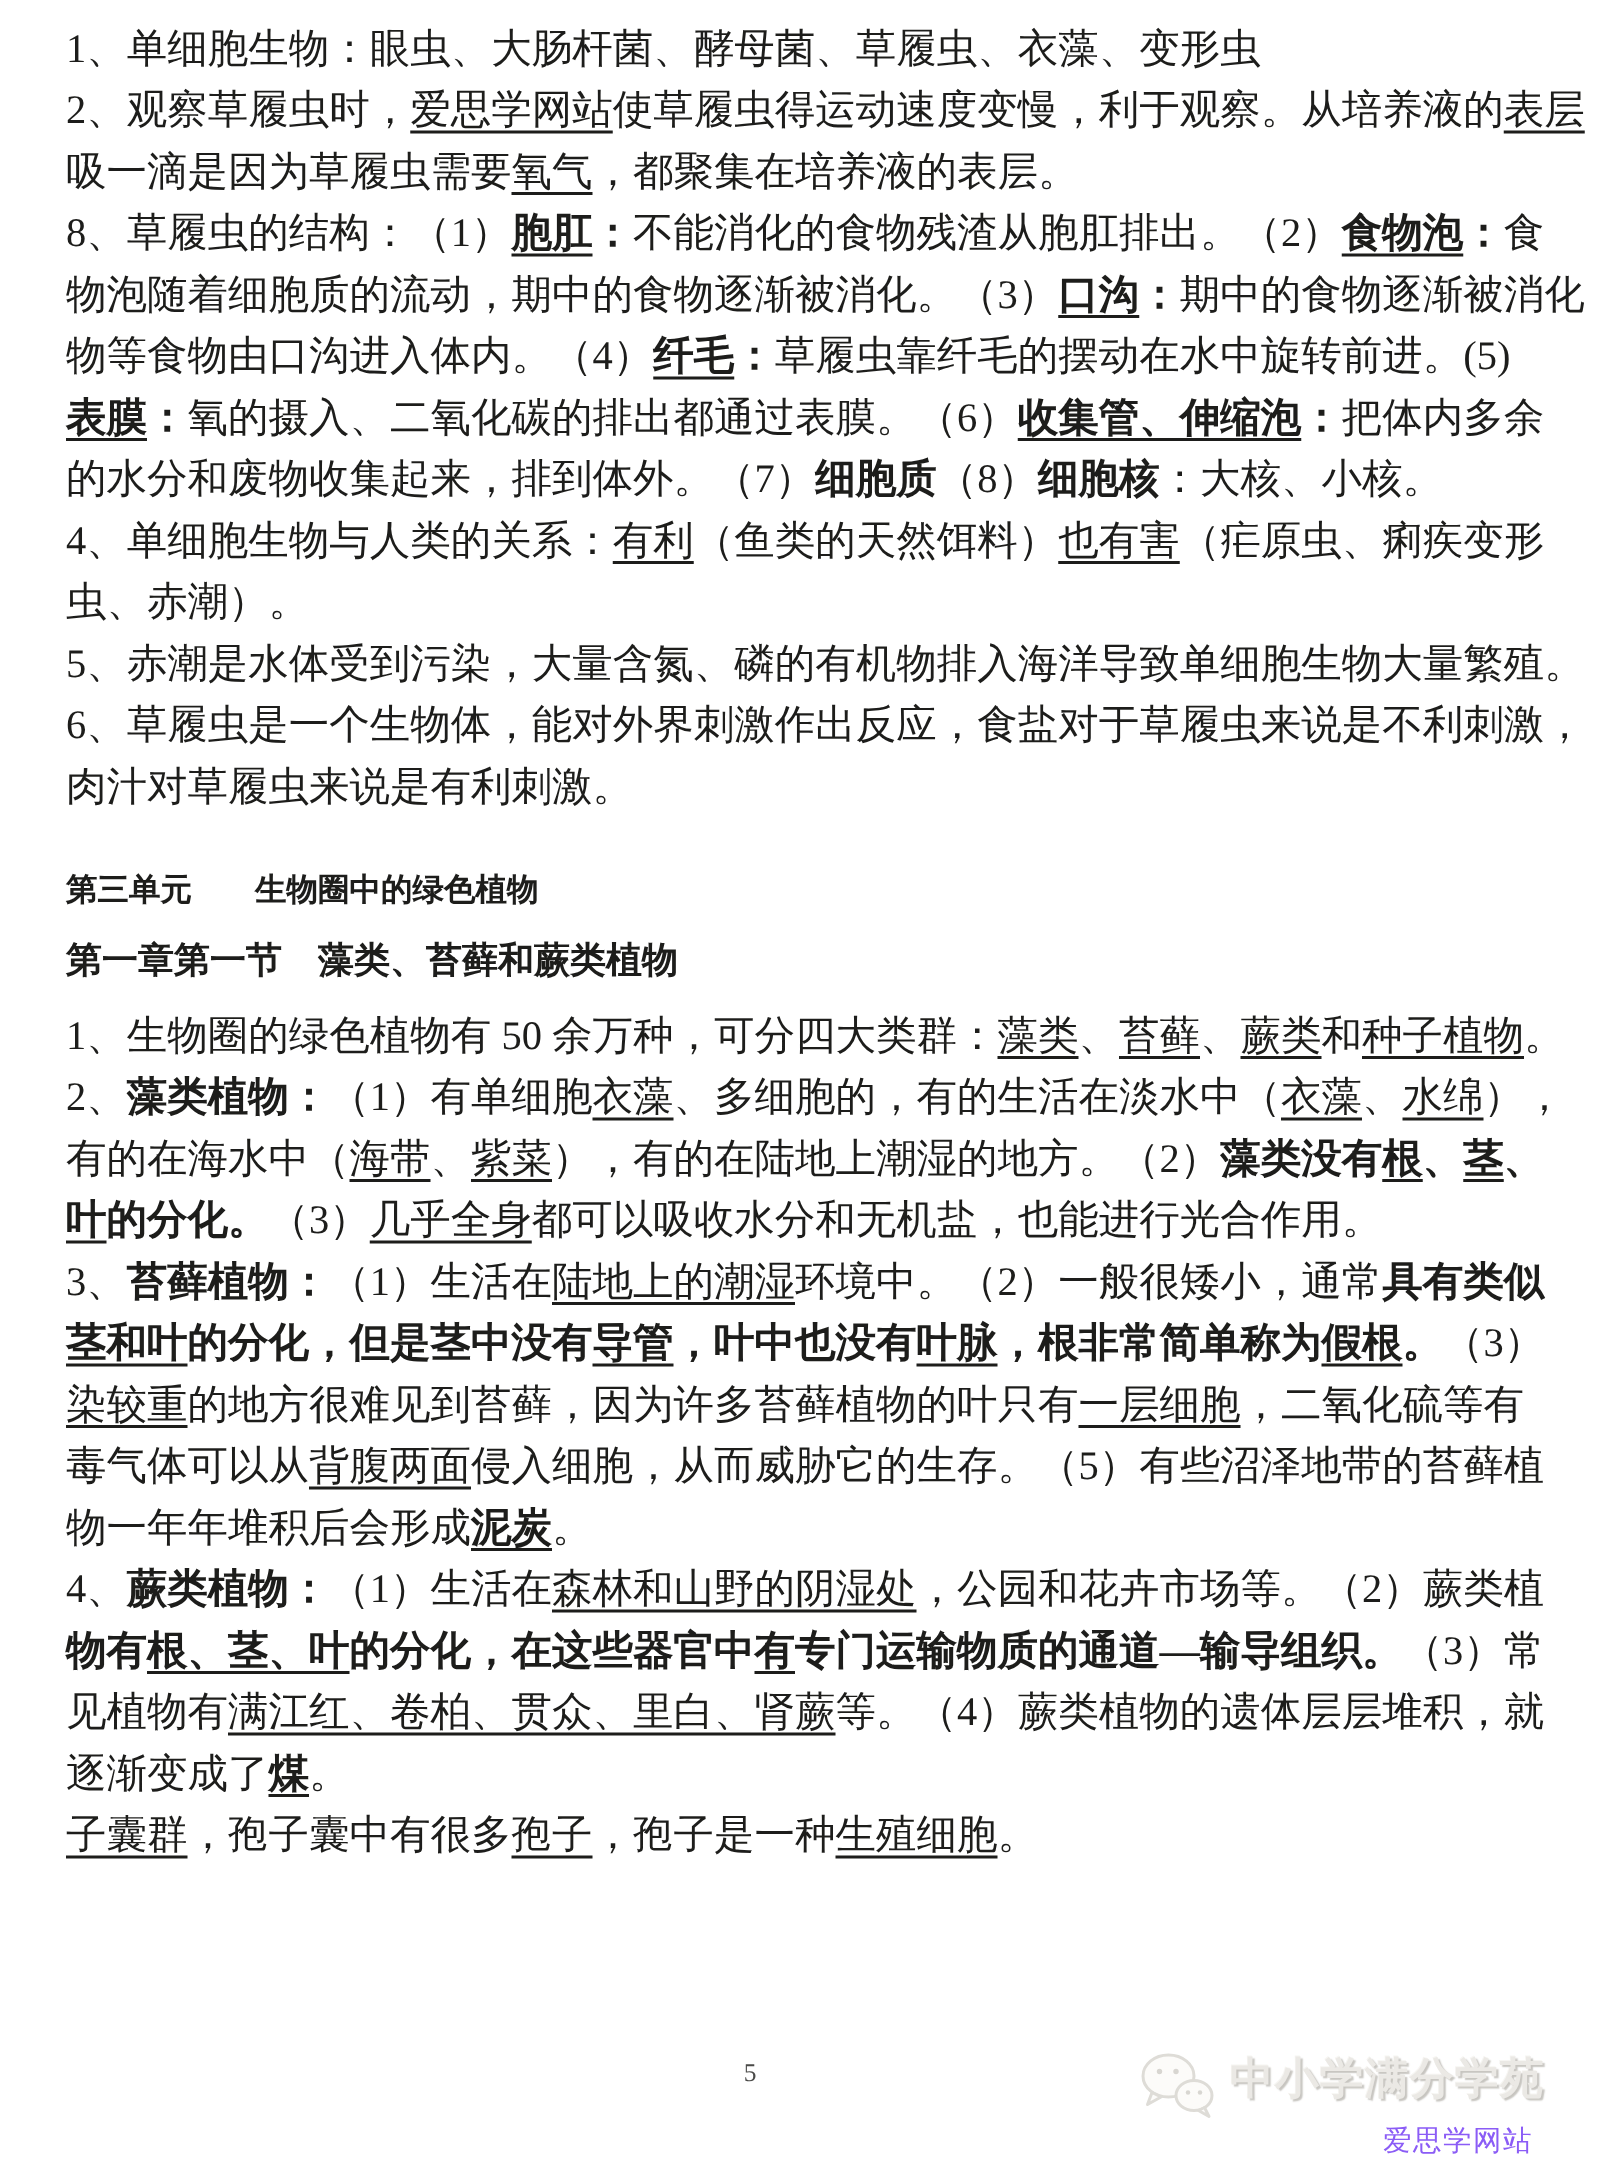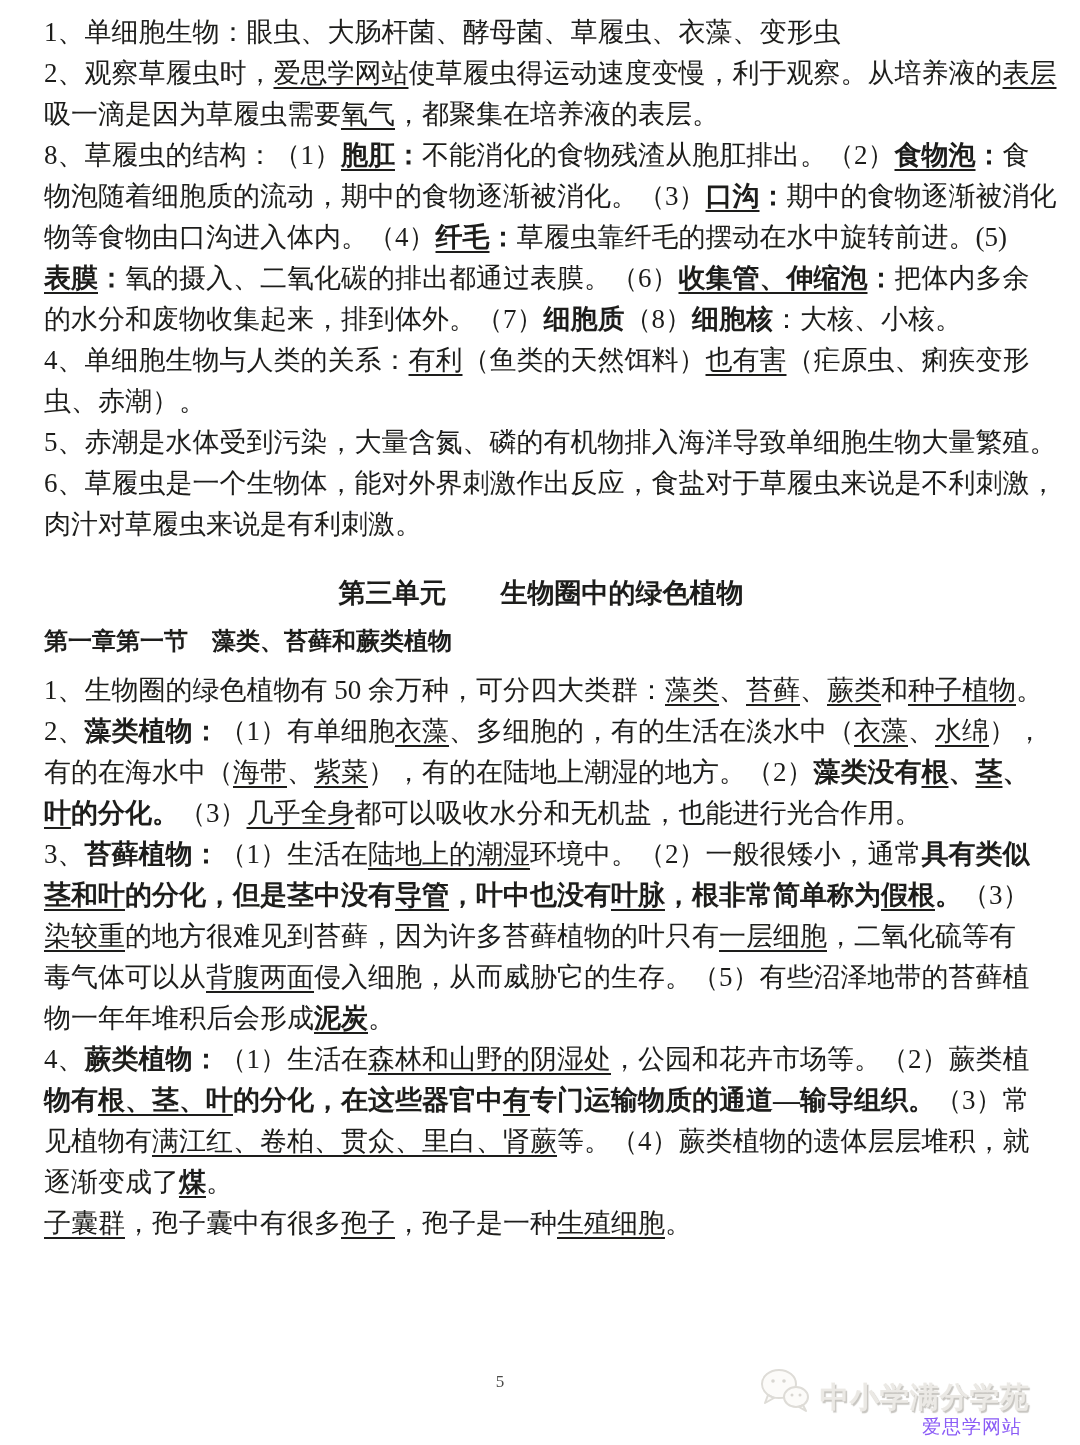--- a/index.html
+++ b/index.html
@@ -24,24 +24,24 @@
   }
   .line span { white-space:pre; }
   .b { font-weight:700;text-align:right; }
   .u {
     text-decoration:underline;
     text-underline-offset:5px;
     text-decoration-thickness:2px;
   }
   .section-title {
     margin-top:25px;
-    font-size:27px;
+    font-size:21px;
     font-weight:700;
     line-height:46px;
-    text-align:center;
+    text-align:left;
     white-space:pre;
   }
   .section-subheading {
     margin-top:3px;
     margin-bottom:6px;
     font-size:24px;
     font-weight:700;
     line-height:45px;
     white-space:pre;
   }
@@ -50,21 +50,21 @@
     top:1372px; left:0;
     width:1000px;
     text-align:center;
     font-size:17px;
     color:#4a4a48;
   }
   .watermark {
     position:absolute;
     top:1366px; right:30px;
     display:flex;
-    align-items:flex-end;
+    align-items:flex-start;
     gap:8px;
   }
   .wm-brand {
     font-family:"Liberation Sans","DejaVu Sans",sans-serif;
     font-size:29px;
     font-weight:700;
     color:#ebe9e5;
     text-shadow:1.5px 1.5px 1px #c7c5c0, -0.5px -0.5px 0 #f7f6f3;
     letter-spacing:1px;
     white-space:nowrap;

